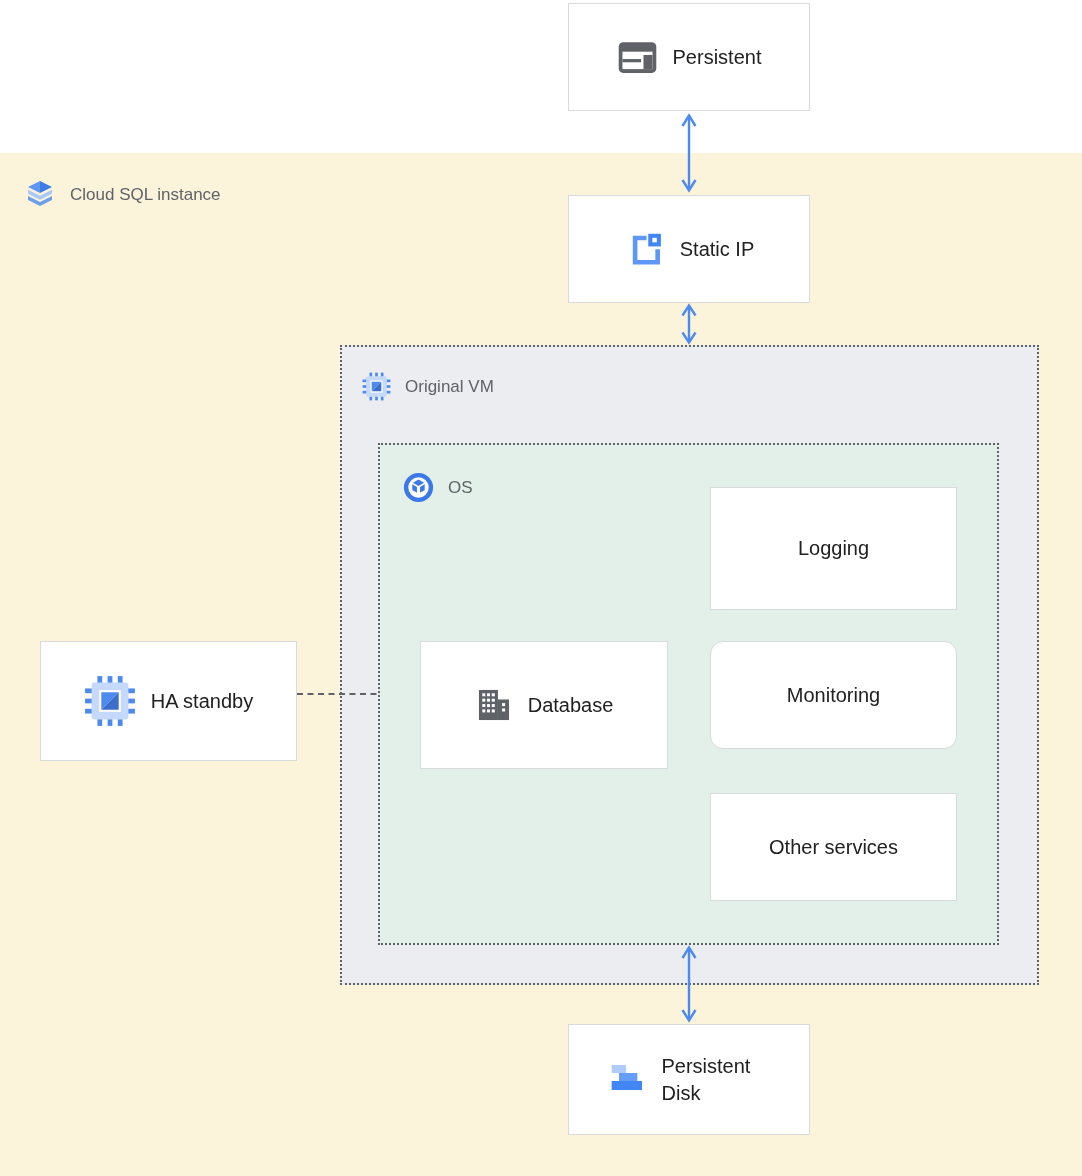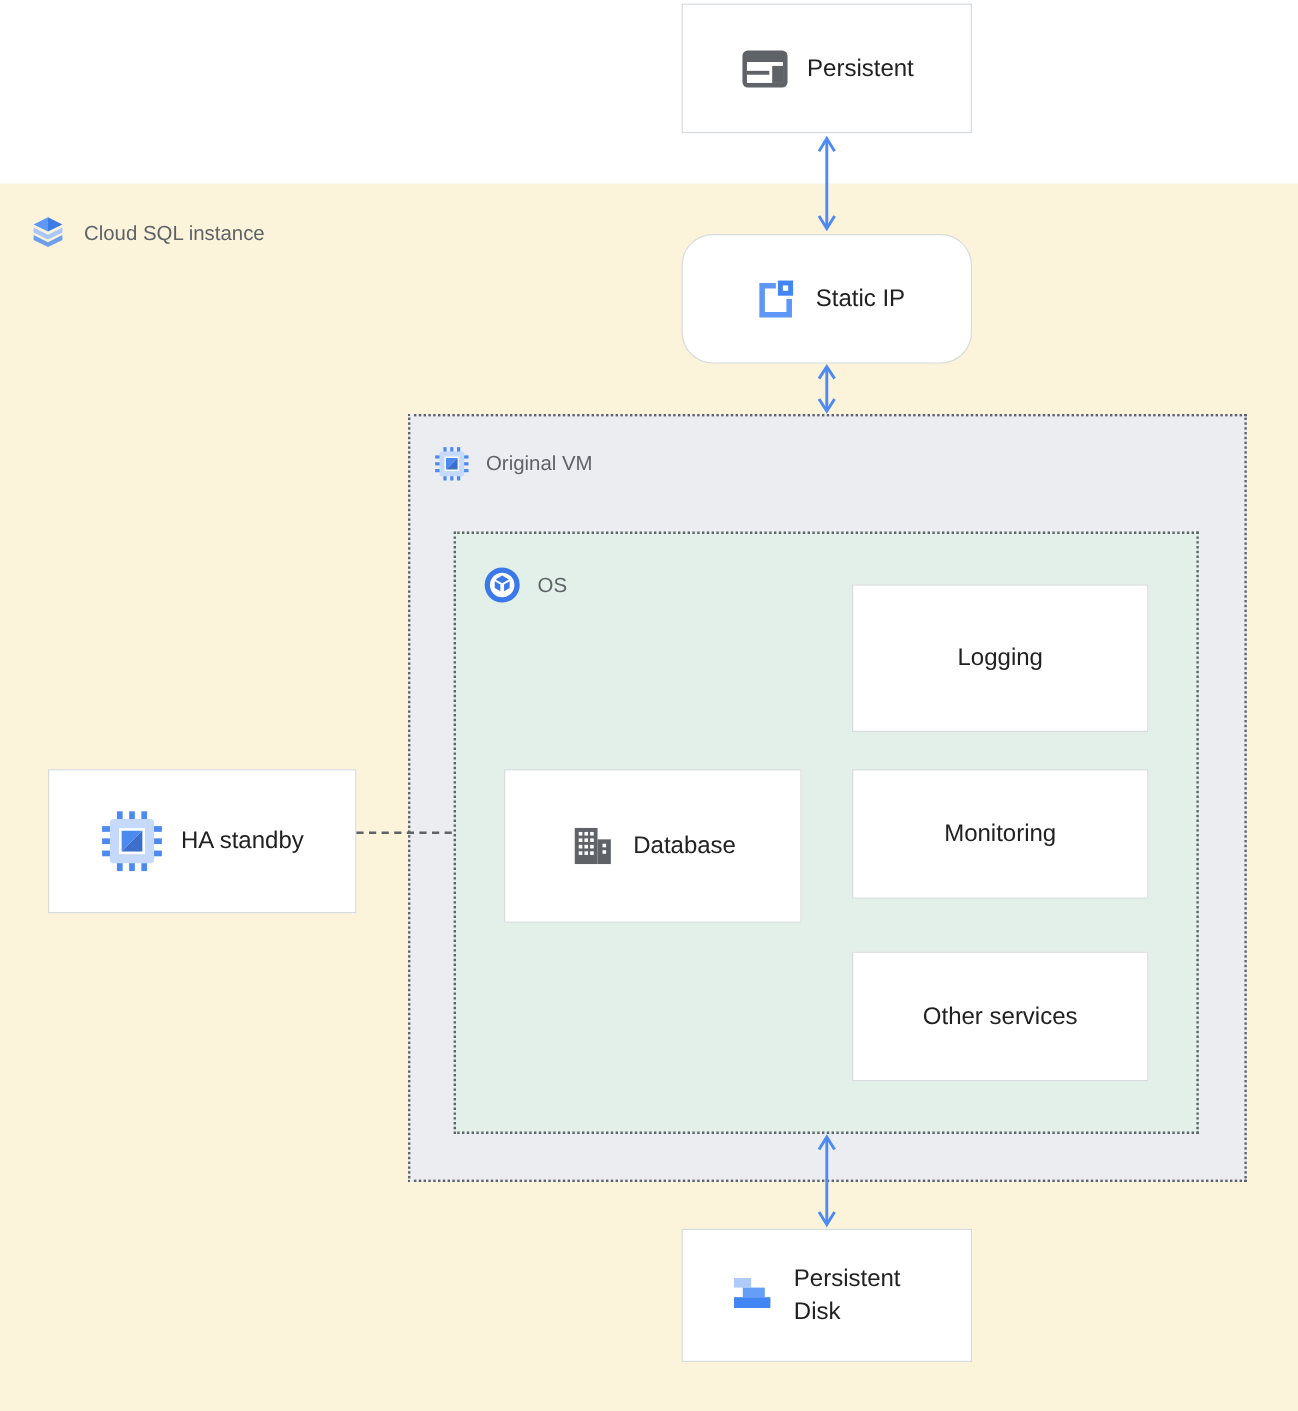--- a/index.html
+++ b/index.html
@@ -17,25 +17,25 @@
     position:absolute;left:378px;top:443px;width:621px;height:502px;
     background:#e2f0e9;border:2px dotted #5f6368;box-sizing:border-box;
   }
   .node{
     position:absolute;background:#ffffff;border:1px solid #d8dbde;box-sizing:border-box;
     display:flex;align-items:center;justify-content:center;gap:15px;
     color:#212121;font-size:20px;
   }
   .node .lbl{white-space:nowrap;}
   .n-app{left:568px;top:3px;width:242px;height:108px;}
-  .n-sip{left:568px;top:195px;width:242px;height:108px;border-radius:26px;}
+  .n-sip{left:568px;top:195px;width:242px;height:108px;}
   .n-ha{left:40px;top:641px;width:257px;height:120px;}
   .n-db{left:420px;top:641px;width:248px;height:128px;}
   .n-log{left:710px;top:487px;width:247px;height:123px;}
-  .n-mon{left:710px;top:641px;width:247px;height:108px;}
+  .n-mon{left:710px;top:641px;width:247px;height:108px;border-radius:13px;}
   .n-oth{left:710px;top:793px;width:247px;height:108px;}
   .n-pd{left:568px;top:1024px;width:242px;height:111px;}
   .n-pd .lbl{white-space:normal;width:110px;line-height:1.35;}
   .ctr-label{
     position:absolute;display:flex;align-items:center;gap:14px;
     color:#5f6368;font-size:17px;
   }
   .l-sql{left:24px;top:178px;justify-content:flex-end;}
   .l-vm{left:362px;top:372px;}
   .l-os{left:403px;top:472px;}

